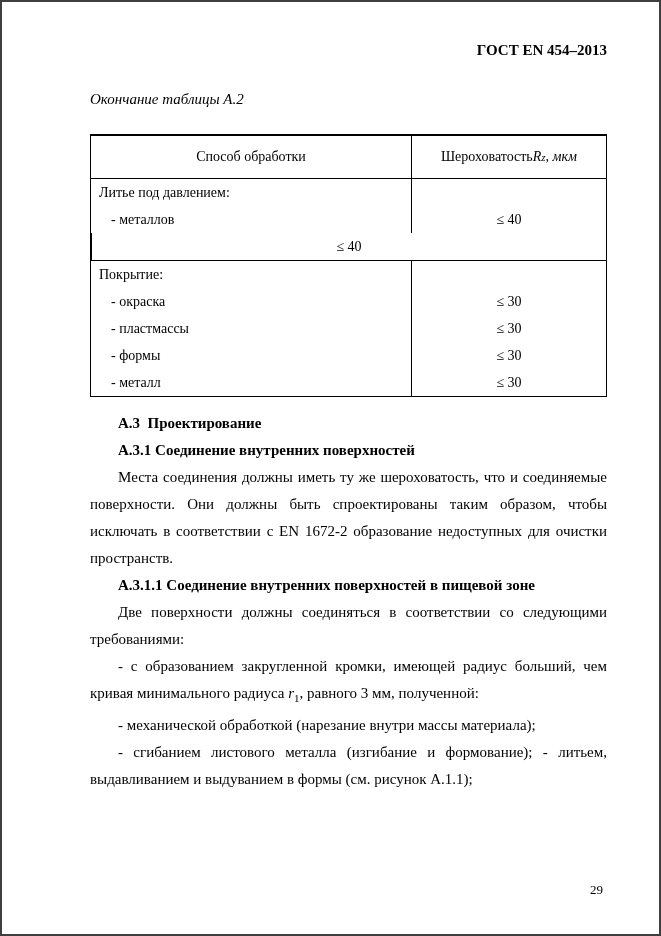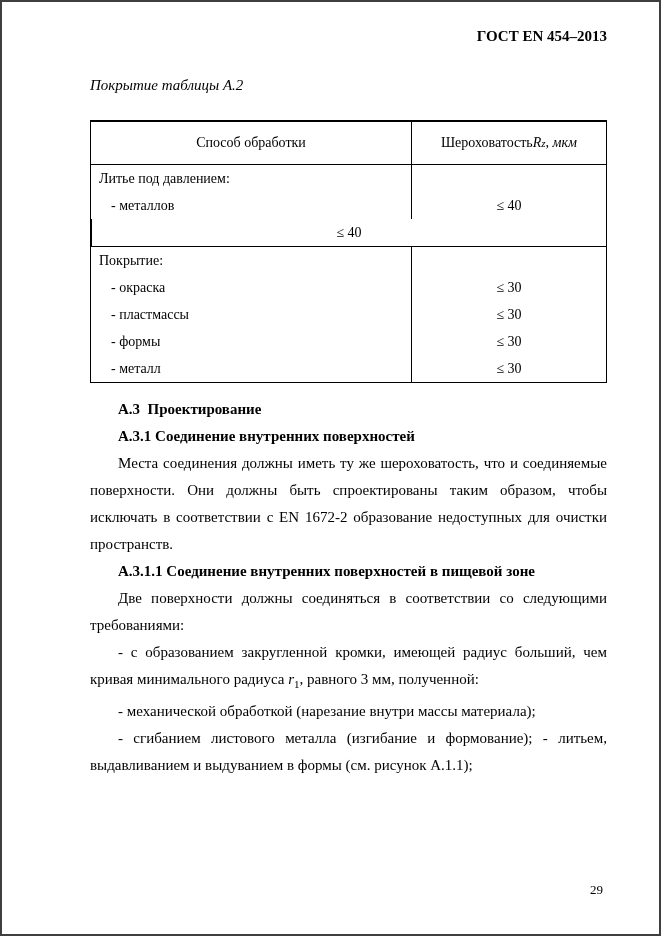--- a/index.html
+++ b/index.html
@@ -14,21 +14,21 @@
     position: relative;
     overflow: hidden;
   }
   .content {
     position: absolute;
     left: 88px;
     top: 0;
     width: 517px;
   }
   .std-header {
-    margin-top: 26px;
+    margin-top: 40px;
     text-align: right;
     font-weight: bold;
     font-size: 15px;
   }
   .caption {
     margin-top: 32px;
     font-style: italic;
     font-size: 15px;
   }
   .it { font-style: italic; }
@@ -91,21 +91,21 @@
   }
 </style>
 </head>
 <body>
 
 <div class="page">
   <div class="content">
 
     <div class="std-header">ГОСТ EN 454–2013</div>
 
-    <div class="caption">Покрытие таблицы А.2</div>
+    <div class="caption">Окончание таблицы А.2</div>
 
     <div class="gtable">
       <div class="thead">
         <div class="th c1">Способ обработки</div>
         <div class="th c2">
             <span>Шероховатость </span>
             <span class="it">R</span>
             <sub class="it">z</sub>
             <span class="it">, мкм</span>
           </div>

